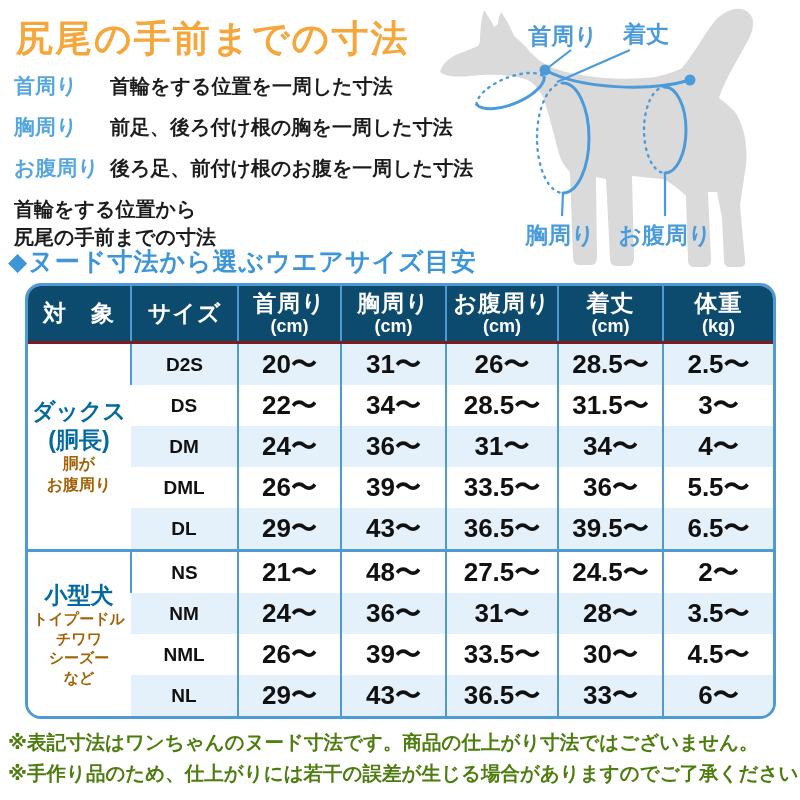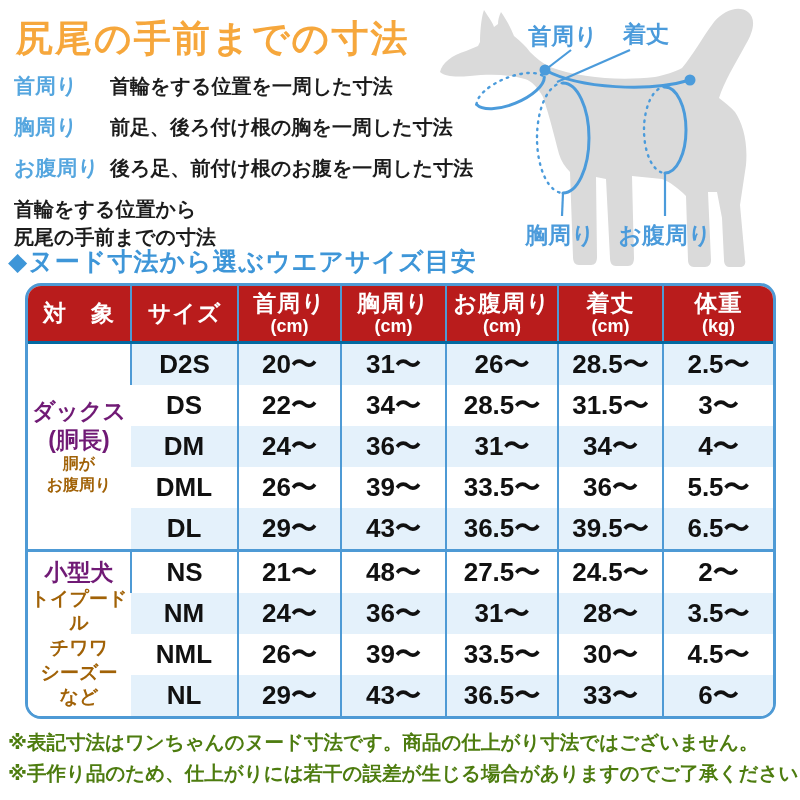--- a/index.html
+++ b/index.html
@@ -28,37 +28,37 @@
     position:absolute;left:8px;top:245px;
     font-size:25px;font-weight:bold;color:#3E96D8;letter-spacing:1px;white-space:nowrap;text-align:center;
   }
   
   .size-table-wrap{
     position:absolute;left:25px;top:283px;width:745px;
     border:3px solid #4E9AD5;border-radius:16px;overflow:hidden;background:#fff;
   }
   table.size-table{border-collapse:collapse;width:100%;table-layout:fixed;}
   .size-table th{
-    background:#b91c1c;color:#ffffff;height:55px;vertical-align:middle;
-    border-bottom:3px solid #0369a1;padding:0;
+    background:#0c4a6e;color:#ffffff;height:55px;vertical-align:middle;
+    border-bottom:3px solid #7f1d1d;padding:0;
   }
   .size-table th .h-label{display:block;font-size:23px;font-weight:bold;line-height:1.1;letter-spacing:1px;}
   .size-table th .h-unit{display:block;font-size:18px;font-weight:bold;line-height:1.05;}
   .size-table td{
     height:41px;text-align:center;vertical-align:middle;padding:0;
     font-size:26px;font-weight:600;color:#111;background:#ffffff;
   }
   .size-table th + th, .size-table td + td{border-left:2px solid #4E9AD5;}
   .size-table tbody tr.stripe td{background:#E4F1FB;}
-  .size-table td.size-code{font-size:26px;font-weight:bold;margin-top:28px;}
+  .size-table td.size-code{font-size:19px;font-weight:bold;margin-top:28px;}
   .size-table td.group-cell{background:#ffffff !important;vertical-align:middle;}
   .size-table tr.group-start td{border-top:3px solid #4E9AD5;}
-  .grp-name{font-size:23px;font-weight:bold;color:#701a75;line-height:1.25;}
+  .grp-name{font-size:23px;font-weight:bold;color:#0369a1;line-height:1.25;}
   .grp-sub{font-size:16px;font-weight:bold;color:#a16207;line-height:1.3;}
-  .grp-sub.small{font-size:19px;}
+  .grp-sub.small{font-size:15px;}
   
   .notes{position:absolute;left:8px;top:727px;width:790px;}
   .note-line{font-size:19.5px;font-weight:bold;color:#4d7c0f;line-height:1.6;white-space:nowrap;}
 </style>
 </head>
 <body>
 
 <div class="page-title">尻尾の手前までの寸法</div>
 
 <div class="legend">

